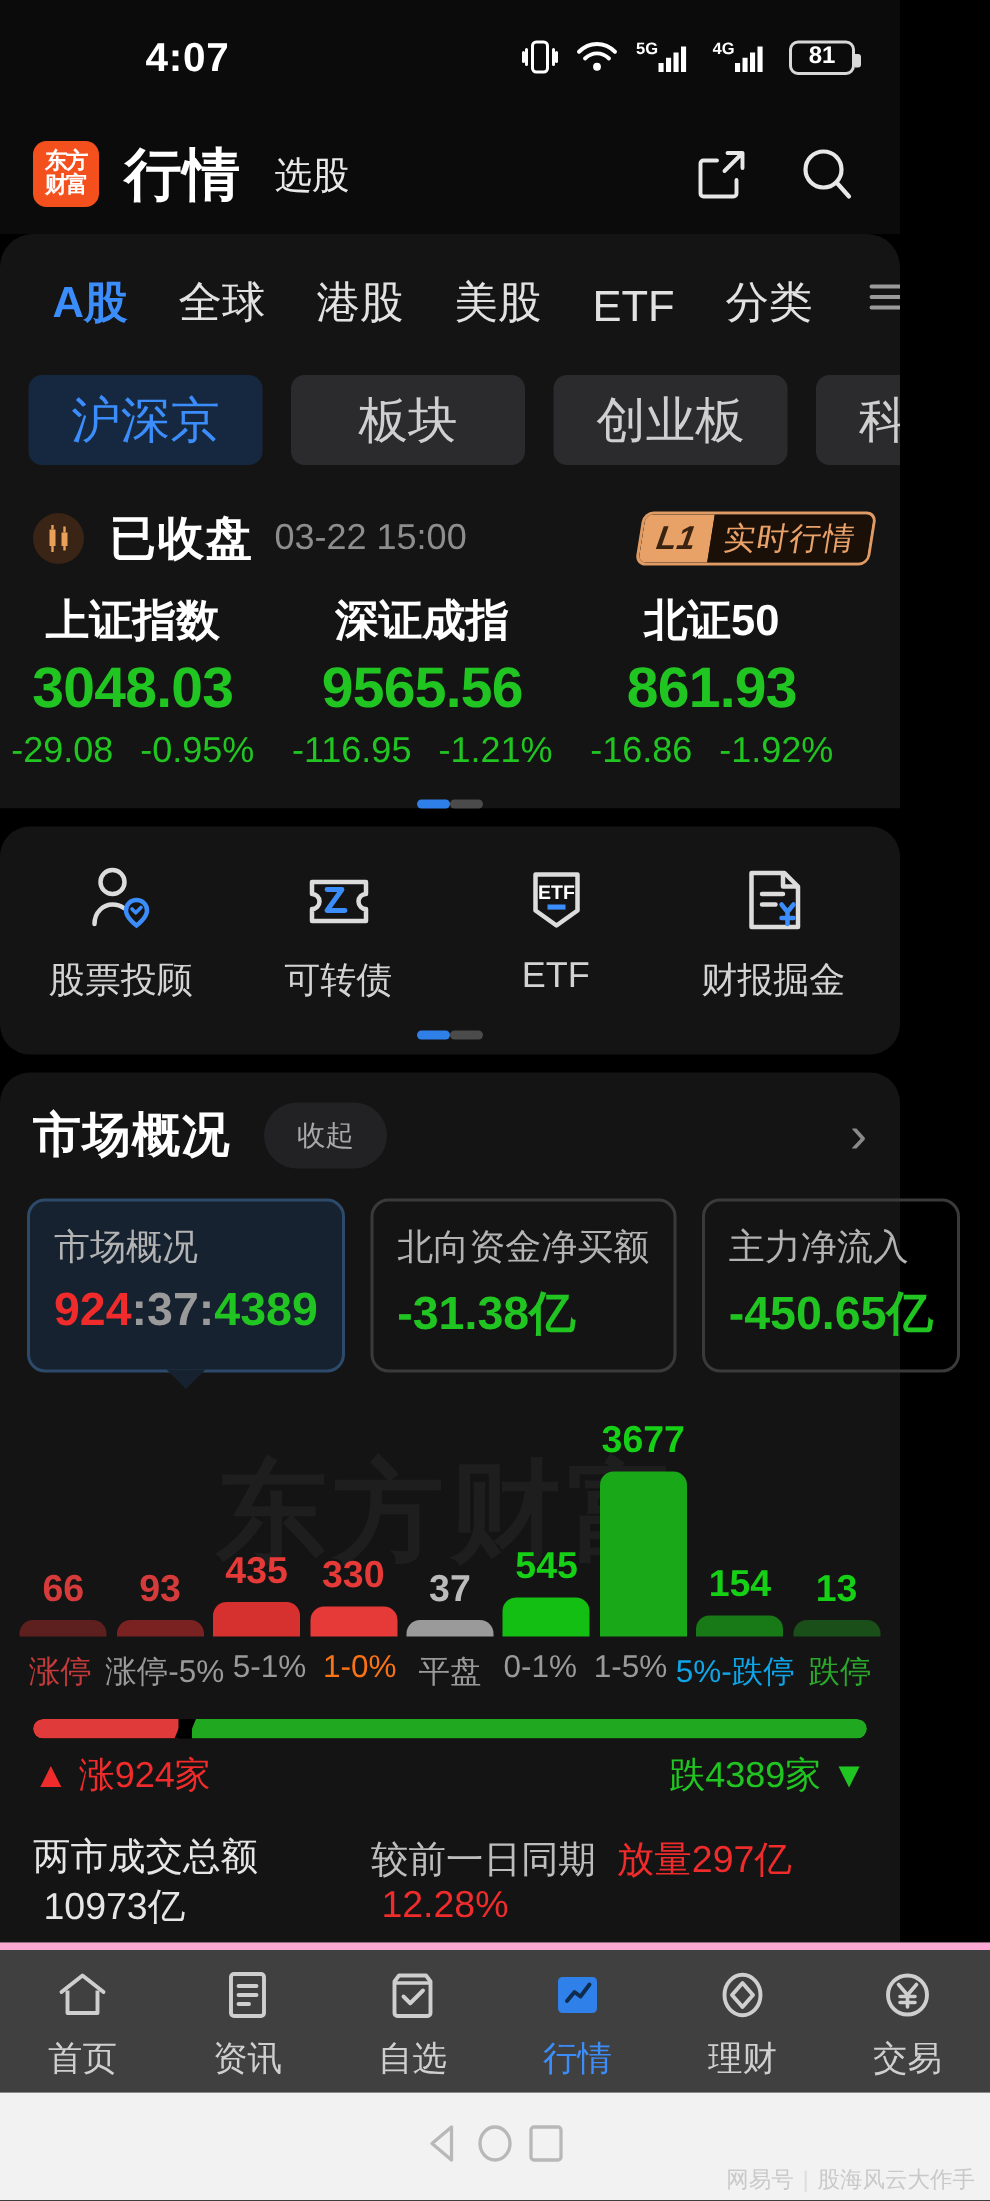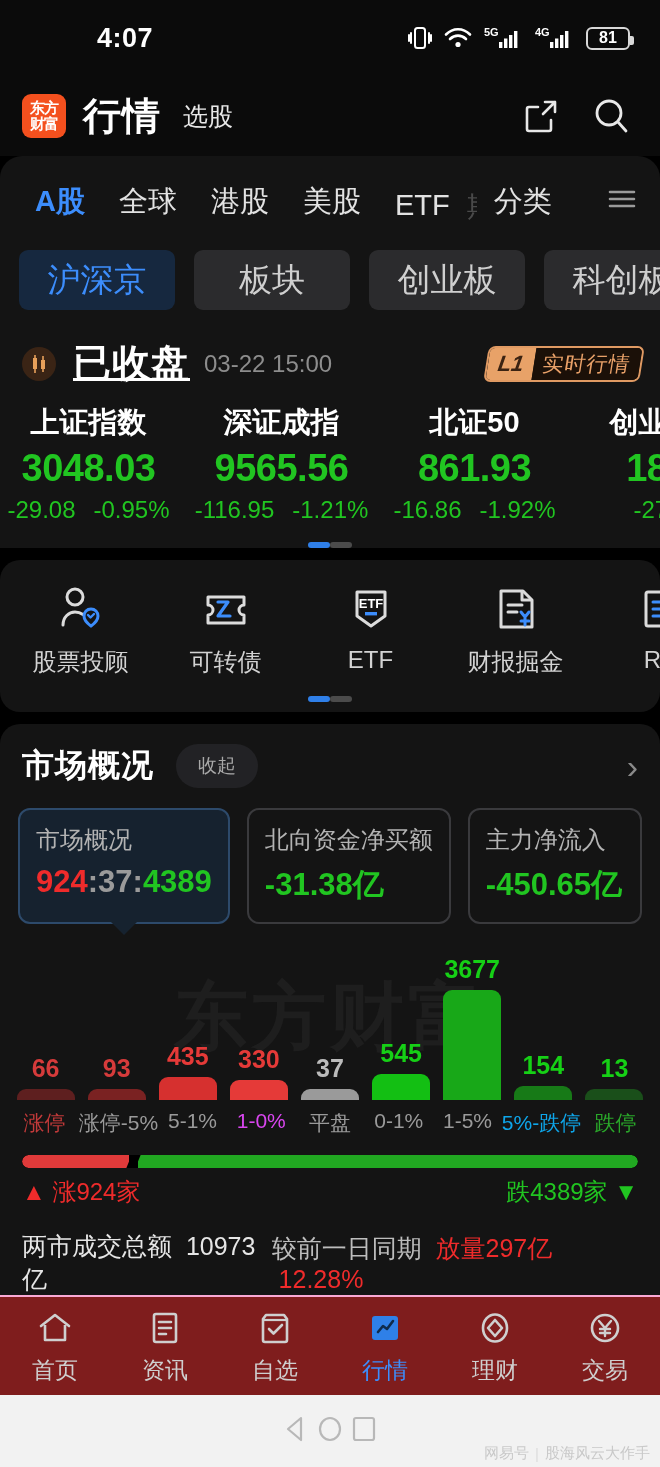--- a/index.html
+++ b/index.html
@@ -2,21 +2,21 @@
 <html><head>
 <meta charset="utf-8">
 <style>
   * { margin:0; padding:0; box-sizing:border-box; }
   html,body {
     width:660px; height:1467px;
     background:#000;
     font-family:"Liberation Sans","DejaVu Sans",sans-serif;
     overflow:hidden;
   }
-  #app { position:relative; width:660px; height:1467px; background:#000; }
+  #app { position:relative; width:600px; height:1467px; background:#000; }
 
   
   .statusbar {
     height:76px; display:flex; align-items:center;
     justify-content:space-between; padding:0 30px 0 0;
     background:#0b0b0b;
   }
   .sb-time {
     color:#fff; font-size:27px; font-weight:600;
     letter-spacing:.5px; margin-left:97px;
@@ -81,21 +81,21 @@
   }
   .pill.active { background:#16283f; color:#3c8dfc; }
 
   
   .mkt-status { display:flex; align-items:center; padding:10px 18px 4px 22px; }
   .mkt-dot {
     width:34px; height:34px; border-radius:50%;
     background:#3a2415; display:flex; align-items:center; justify-content:center;
     flex:none;
   }
-  .mkt-close { color:#fff; font-size:38px; font-weight:700; margin-left:17px; letter-spacing:1px;text-decoration:underline;}
+  .mkt-close { color:#fff; font-size:31px; font-weight:700; margin-left:17px; letter-spacing:1px;}
   .mkt-time { color:#8d8d8d; font-size:24px; margin-left:14px; }
   .l1badge {
     margin-left:auto; display:flex; align-items:stretch; height:36px;
     border:2px solid #e09a63; border-radius:7px; overflow:hidden;
     transform:skewX(-9deg);
   }
   .l1badge .l1 {
     background:#e8a268; color:#3b2312; font-weight:700; font-style:italic;
     font-size:22px; padding:0 10px; display:flex; align-items:center;
   }
@@ -186,22 +186,22 @@
 
   .more-wrap{ display:flex; justify-content:center; padding:22px 0 14px; }
   .more {
     height:52px; padding:0 30px; border-radius:26px; border:2px solid #343437;
     color:#cfcfcf; font-size:26px; display:flex; align-items:center; gap:10px;
   }
 
   
   .bottomnav {
     position:absolute; left:0; bottom:72px; width:660px; height:100px;
-    background:#7f1d1d; display:flex; align-items:center;
-    border-top:2px solid #f9a8d4;
+    background:#404040; display:flex; align-items:center;
+    border-top:5px solid #f9a8d4;
   }
   .bn { flex:1; display:flex; flex-direction:column; align-items:center; gap:5px; }
   .bn-ic { height:44px; display:flex; align-items:center; justify-content:center; }
   .bn-lb { font-size:23px; color:#cfcfcf; }
   .bn.active .bn-lb { color:#3c8dfc; }
 
   
   .androidnav {
     position:absolute; left:0; bottom:0; width:660px; height:72px;
     background:#f2f2f2; display:flex; align-items:center; justify-content:center;
@@ -481,21 +481,21 @@
           </div>
           <div class="bcol">
             <div class="bval" style="color: rgb(22, 208, 22);">13</div>
             <div class="bar" style="background: rgb(26, 79, 26); height: 11px;"></div>
           </div>
         </div>
       <div class="blabels" id="blabels">
           <div class="blb" style="color: rgb(194, 58, 58);">涨停</div>
           <div class="blb" style="color: rgb(154, 154, 154);">涨停-5%</div>
           <div class="blb" style="color: rgb(154, 154, 154);">5-1%</div>
-          <div class="blb" style="color: #d946ef;">1-0%</div>
+          <div class="blb" style="color: #f97316;">1-0%</div>
           <div class="blb" style="color: rgb(154, 154, 154);">平盘</div>
           <div class="blb" style="color: rgb(154, 154, 154);">0-1%</div>
           <div class="blb" style="color: rgb(154, 154, 154);">1-5%</div>
           <div class="blb" style="color: #0ea5e9;">5%-跌停</div>
           <div class="blb" style="color: rgb(42, 168, 42);">跌停</div>
         </div>
     </div>
 
     <div class="ratio-wrap">
       <div class="ratio">

